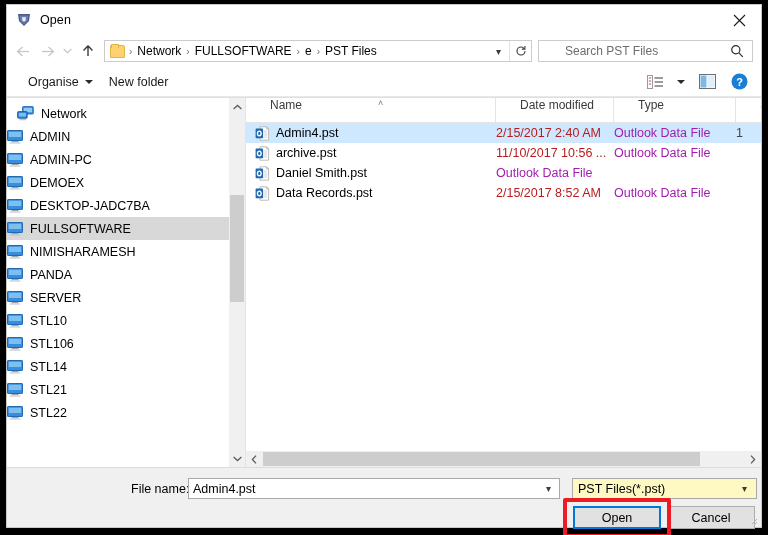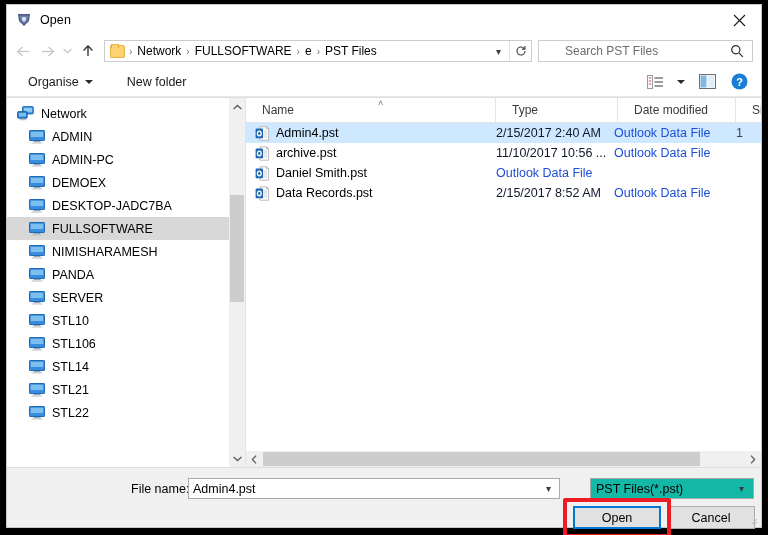--- a/index.html
+++ b/index.html
@@ -122,21 +122,21 @@
     background: #ffffff;
     display: flex; align-items: center;
     padding: 0 8px 0 14px;
     border-bottom: 1px solid #e8e8e8;
   }
   .cmditem {
     font-size: 12.5px; color: #1a1a1a;
     padding: 3px 7px; cursor: pointer;
     display: flex; align-items: center; gap: 6px;
   }
-  #cmd-newfolder { margin-left: 20px; }
+  #cmd-newfolder { margin-left: 2px; }
   .caret-dn {
     width:0;height:0;
     border-left:4px solid transparent;
     border-right:4px solid transparent;
     border-top:4px solid #2b2b2b;
   }
   #cmd-right { margin-left: auto; display:flex; align-items:center; gap: 4px; }
   .iconbtn { width: 28px; height: 24px; display:flex; align-items:center; justify-content:center; cursor:pointer; }
 
   
@@ -153,21 +153,20 @@
     flex: 0 0 239px;
     position: relative;
     background: #ffffff;
     overflow: hidden;
     border-right: 1px solid #e4e4e4;
   }
   #navlist { position:absolute; left:0; top:0; right:16px; top:4px; }
   .navitem {
     height: 23px;
     display: flex; align-items: center;
-    padding-left: 22px;
     cursor: pointer;
     font-size: 12.5px; color: #000;
   }
   .navitem.root { padding-left: 10px; }
   .navitem.selected { background: #d8d8d8; }
   .navitem .lbl { margin-left: 7px; white-space: nowrap; }
   .pc-icon { width: 16px; height: 14px; flex:0 0 auto; }
   .net-icon { width: 17px; height: 15px; flex:0 0 auto; }
 
   
@@ -198,22 +197,22 @@
   }
   #colheaders {
     height: 25px; flex: 0 0 25px;
     display: flex;
     background: #ffffff;
     border-bottom: 1px solid #e4e4e4;
     font-size: 12px; color: #3b3b3b;
     position: relative;
   }
   .colh {
-    display: flex; align-items: center;
-    padding-left: 16px;
+    display: flex; 
+    padding-left: 24px;
     border-right: 1px solid #e4e4e4;
     cursor: pointer; position: relative;
     overflow: hidden; white-space: nowrap;
   }
   .colh.c-name { flex: 0 0 250px; }
   .colh.c-date { flex: 0 0 118px; }
   .colh.c-type { flex: 0 0 122px; }
   .colh.c-size { flex: 1 1 auto; border-right: none; }
   #sortcaret {
     position: absolute; left: 132px; top: 1px;
@@ -223,22 +222,22 @@
   #filerows { flex: 1 1 auto; overflow: hidden; }
   .filerow {
     height: 20px;
     display: flex; align-items: center;
     font-size: 12.5px; color: #000;
     cursor: pointer;
   }
   .filerow.selected { background: #cde8ff; }
   .fr-name { flex: 0 0 250px; display:flex; align-items:center; padding-left: 9px; overflow:hidden; white-space:nowrap; }
   .fr-name .lbl { margin-left: 6px; }
-  .fr-date { flex: 0 0 118px; color: #0f172a; white-space: nowrap; overflow: hidden; }
-  .fr-type { flex: 0 0 122px; color: #1d4ed8; white-space: nowrap; overflow: hidden; }
+  .fr-date { flex: 0 0 118px; color: #b91c1c; white-space: nowrap; overflow: hidden; }
+  .fr-type { flex: 0 0 122px; color: #a21caf; white-space: nowrap; overflow: hidden; }
   .fr-size { flex: 1 1 auto; color: #444; white-space: nowrap; overflow: hidden; }
   .pst-icon { width: 15px; height: 15px; flex: 0 0 auto; }
 
   
   #hscroll {
     height: 16px; flex: 0 0 16px;
     background: #f0f0f0;
     display: flex; align-items: center;
     position: relative;
   }
@@ -269,23 +268,23 @@
   }
   #fn-input {
     flex: 1 1 auto; min-width: 0;
     border: none; outline: none; background: transparent;
     font-family: "Liberation Sans", sans-serif;
     font-size: 12.5px; color: #000;
     padding-left: 4px;
   }
   #fn-caret { padding: 0 8px; font-size: 10px; color: #3b3b3b; cursor: pointer; }
   #filter-wrap {
-    position: absolute; left: 583px; top: 10px;
-    width: 164px; height: 21px;
-    background: #14b8a6; border: 1px solid #a9a9a9;
+    position: absolute; left: 565px; top: 10px;
+    width: 185px; height: 21px;
+    background: #fef9c3; border: 1px solid #a9a9a9;
     display: flex; align-items: center;
   }
   #filter-text { flex:1 1 auto; font-size: 12.5px; color: #000; padding-left: 5px; white-space:nowrap; overflow:hidden;}
   #filter-caret { padding: 0 9px; font-size: 10px; color: #3b3b3b; }
 
   .dlgbtn {
     position: absolute; top: 38px;
     width: 88px; height: 23px;
     background: #e1e1e1;
     border: 1px solid #adadad;
@@ -568,25 +567,25 @@
           </div>
         </div>
       </div>
 
       <div id="filepane">
         <div id="colheaders">
           <div class="colh c-name">
             <span>Name</span>
             <span id="sortcaret">˄</span>
           </div>
+          <div class="colh c-date">
+            <span>Date modified</span>
+          </div>
           <div class="colh c-type">
             <span>Type</span>
-          </div>
-          <div class="colh c-date">
-            <span>Date modified</span>
           </div>
           <div class="colh c-size">
             <span>Size</span>
           </div>
         </div>
 
         <div id="filerows">
             <div class="filerow selected">
               <div class="fr-name">
                 <svg class="pst-icon" viewBox="0 0 15 15">

